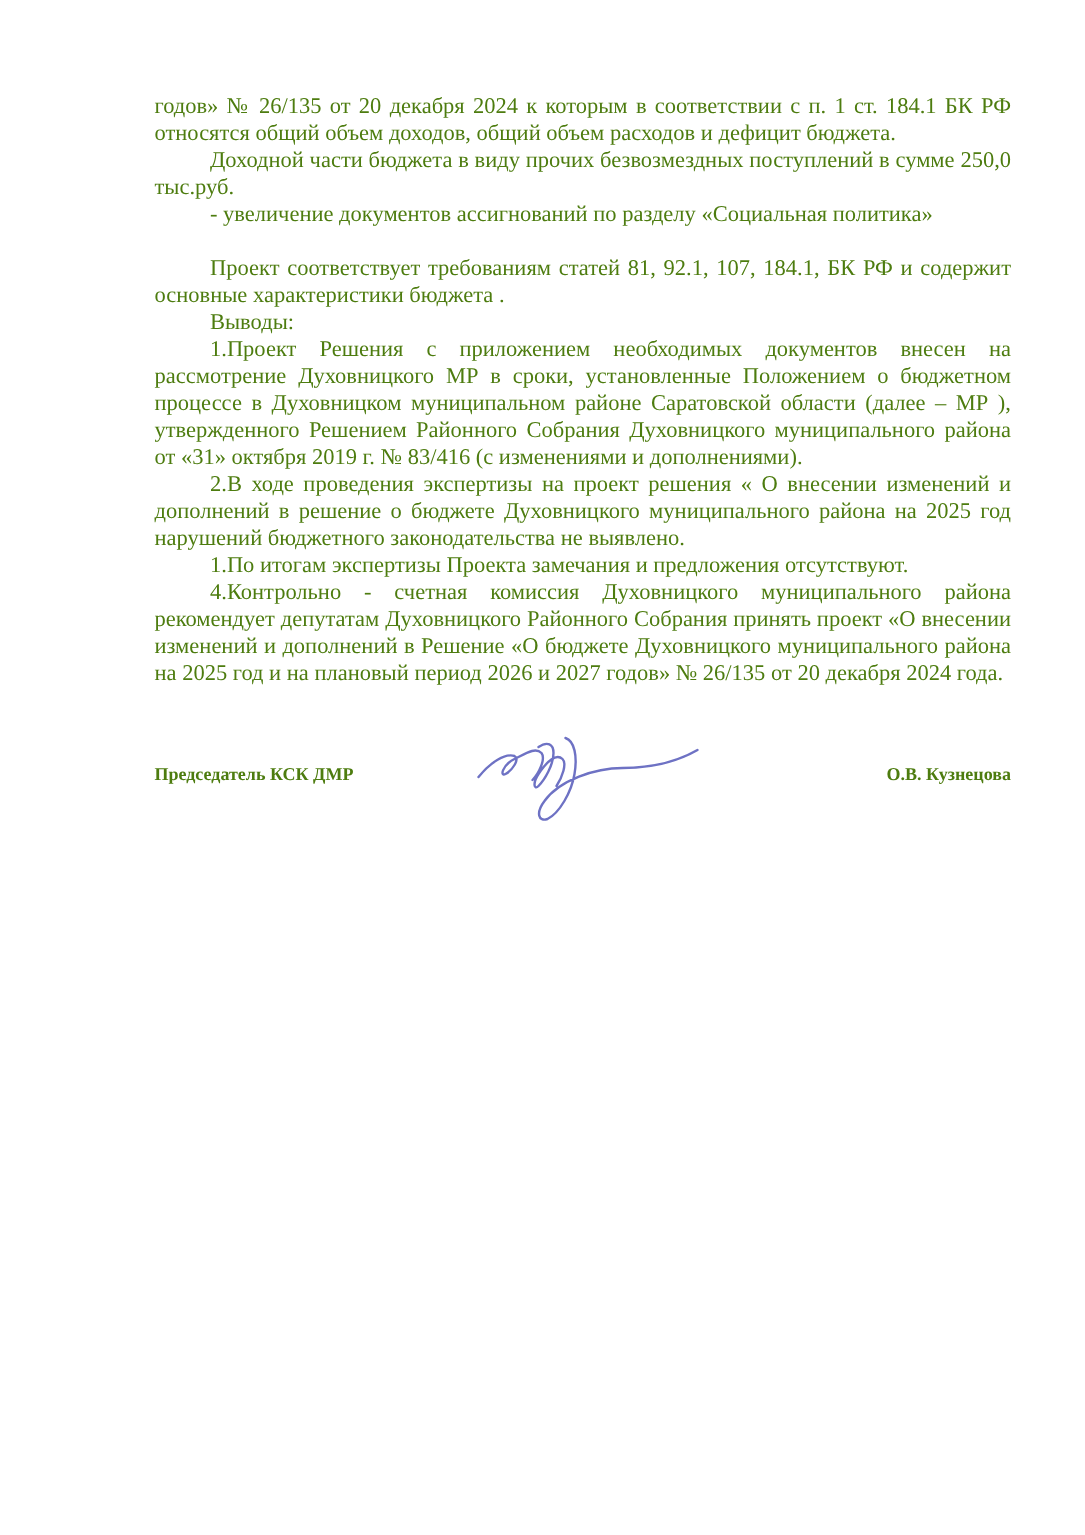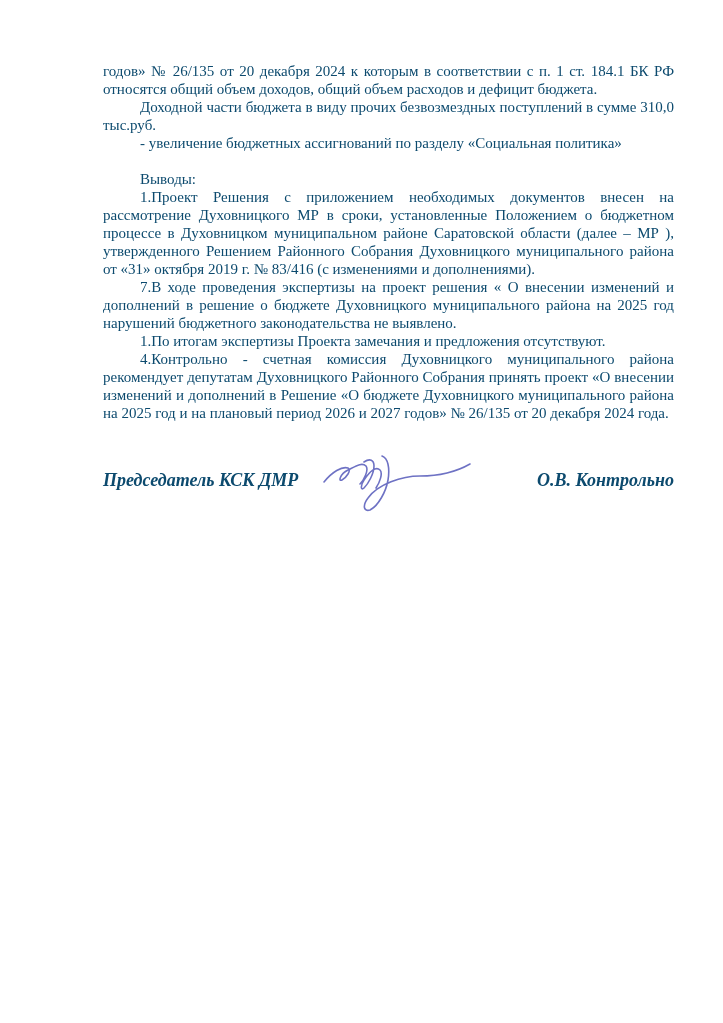--- a/index.html
+++ b/index.html
@@ -34,59 +34,59 @@
   .signature-row {
     display: flex;
     justify-content: space-between;
     align-items: center;
     margin-top: 22px;
     height: 72px;
     text-align: left;
   }
   .signature-row .sig-label {
     font-weight: bold;
-    font-size: 18px;
+    font-size: 12px;
     white-space: nowrap;
-    font-style: italic;
   }
   .signature-row .sig-image {
     position: relative;
     width: 160px;
     height: 72px;
     margin-right: 40px;
   }
   .signature-row svg { display: block; width: 100%; height: 100%; }
 </style>
 </head>
 <body>
 
 <div class="page">
-  <div class="content" style="color: #0c4a6e;">
+  <div class="content" style="color: #4d7c0f;">
     <div id="paragraphs">
         <p class="no-indent">годов» № 26/135 от 20 декабря 2024  к которым в соответствии с п. 1 ст. 184.1 БК РФ относятся общий объем доходов, общий объем расходов и дефицит бюджета.</p>
-        <p>Доходной части бюджета в виду прочих безвозмездных поступлений в сумме 310,0 тыс.руб.</p>
-        <p>- увеличение бюджетных ассигнований по разделу «Социальная политика»</p>
+        <p>Доходной части бюджета в виду прочих безвозмездных поступлений в сумме 250,0 тыс.руб.</p>
+        <p>- увеличение документов ассигнований по разделу «Социальная политика»</p>
         <p class="spacer"></p>
+        <p>Проект соответствует требованиям статей 81, 92.1, 107, 184.1, БК РФ и содержит основные характеристики бюджета .</p>
         <p class="bold">Выводы:</p>
         <p>1.Проект Решения с приложением необходимых документов внесен на рассмотрение Духовницкого МР в сроки, установленные Положением о бюджетном процессе в Духовницком муниципальном районе Саратовской области  (далее – МР  ), утвержденного Решением  Районного Собрания Духовницкого муниципального района  от «31» октября 2019 г. № 83/416 (с изменениями и дополнениями).</p>
-        <p>7.В ходе проведения экспертизы на проект решения « О внесении изменений и дополнений в решение о бюджете Духовницкого муниципального района на 2025 год нарушений бюджетного законодательства не выявлено.</p>
+        <p>2.В ходе проведения экспертизы на проект решения « О внесении изменений и дополнений в решение о бюджете Духовницкого муниципального района на 2025 год нарушений бюджетного законодательства не выявлено.</p>
         <p>1.По итогам экспертизы Проекта замечания и предложения отсутствуют.</p>
         <p>4.Контрольно - счетная комиссия Духовницкого муниципального района рекомендует  депутатам  Духовницкого Районного Собрания принять проект «О внесении изменений и дополнений в Решение «О бюджете Духовницкого муниципального района на 2025 год и на плановый период 2026 и 2027 годов» № 26/135 от 20 декабря 2024 года.</p>
       </div>
 
     <div class="signature-row">
       <span class="sig-label">Председатель КСК ДМР</span>
 
       <span class="sig-image">
         <svg viewBox="0 0 160 72" xmlns="http://www.w3.org/2000/svg">
           <path fill="none" stroke-width="1.6" stroke-linecap="round" stroke-linejoin="round" d="M6,38 C14,28 24,22 30,24 C34,26 28,34 24,36 C20,38 22,30 30,26
                    C38,22 44,18 48,22 C51,26 46,36 42,40
                    M46,18 C52,14 56,16 56,22 C56,30 50,40 46,44 C43,47 42,42 46,36
                    C52,27 58,22 62,26 C65,29 62,38 58,44
                    M64,12 C70,14 72,24 70,36 C68,48 60,62 52,66 C46,68 44,62 50,54
                    C60,40 84,32 102,32 C120,32 138,28 152,20" stroke="#6e72c4"></path>
         </svg>
       </span>
 
-      <span class="sig-label">О.В. Контрольно</span>
+      <span class="sig-label">О.В. Кузнецова</span>
     </div>
   </div>
 </div>
 
 </body></html>

